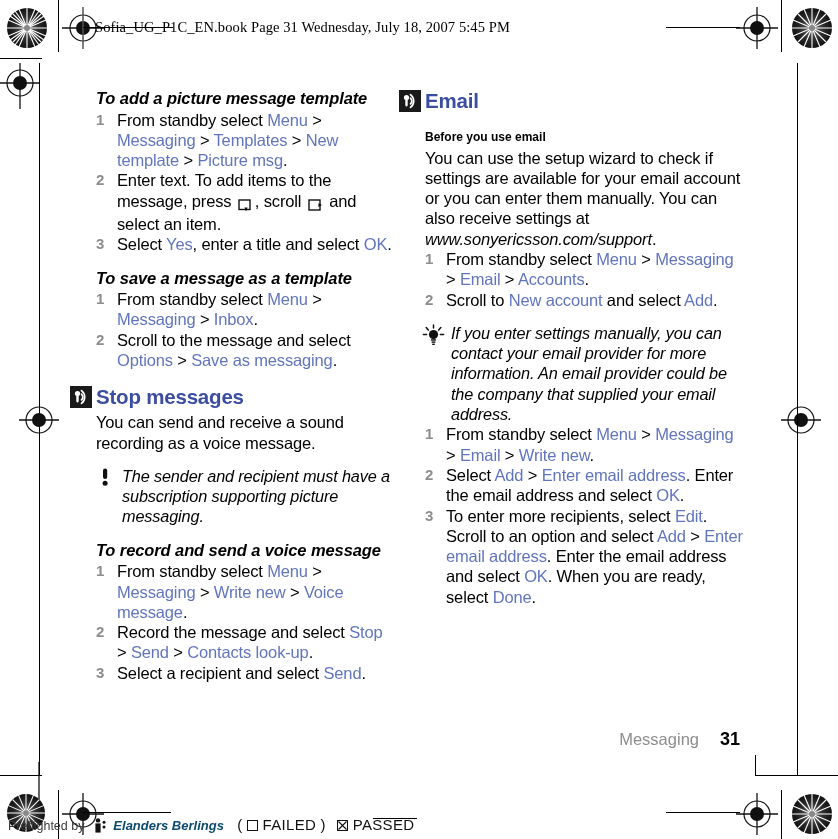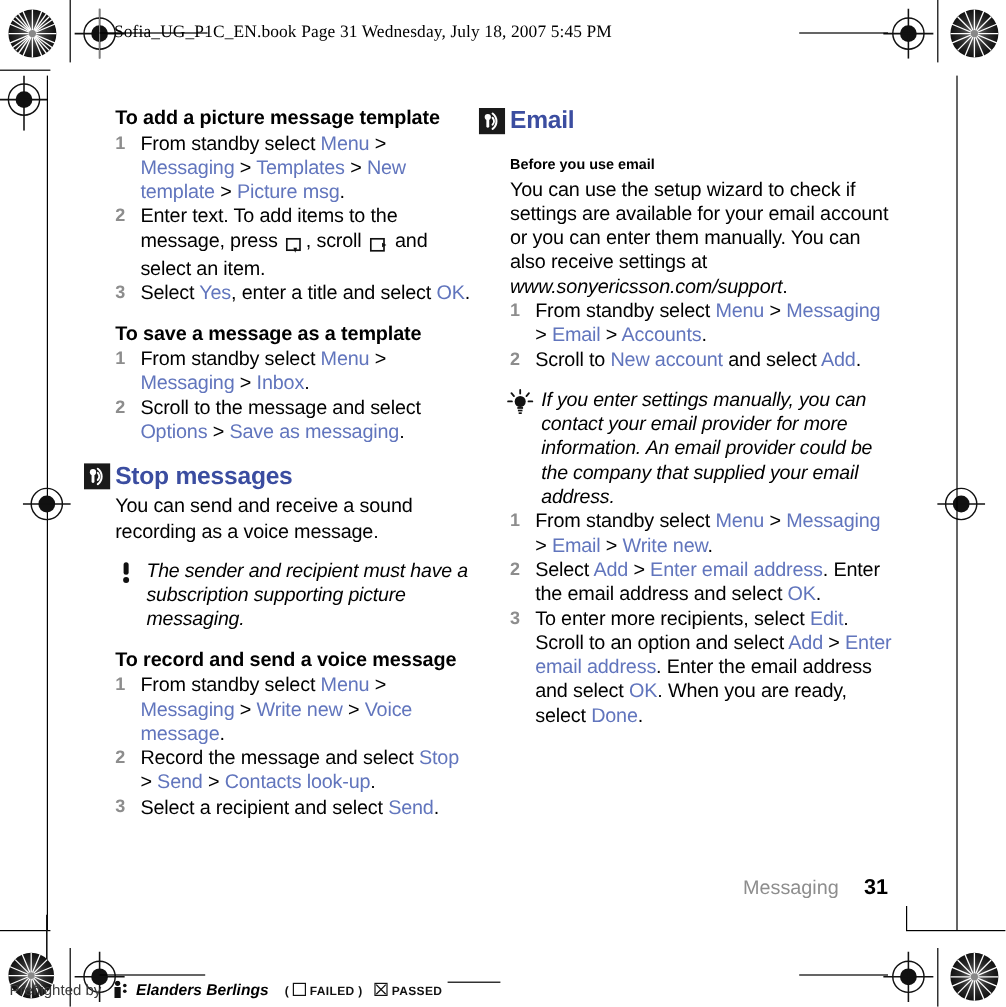--- a/index.html
+++ b/index.html
@@ -23,21 +23,21 @@
 
   
   .sec{position:relative;margin:0 0 2px 0;min-height:26px;}
   .sec-ico{position:absolute;left:-26px;top:2px;width:22px;height:22px;}
   .sec h2{margin:0;padding:0;font-size:20.5px;line-height:25px;font-weight:bold;
           color:#3b4da0;letter-spacing:-.2px;}
 
   
   .sub{font-size:12px;line-height:20.5px;font-weight:bold;margin:13px 0 0 0;}
   
-  .proc{font-size:16.5px;line-height:20.5px;font-weight:bold;
+  .proc{font-size:16.5px;line-height:20.5px;font-weight:bold;font-style:italic;
         margin:13px 0 1px 0;letter-spacing:-.1px;}
   .proc.first{margin-top:0;}
 
   p.body{font-size:16.5px;line-height:20.3px;margin:0;letter-spacing:-.15px;}
   p.body.tight{margin-top:0;}
 
   
   ol.steps{list-style:none;margin:0;padding:0;}
   ol.steps li{position:relative;padding-left:21px;font-size:16.5px;
               line-height:20.3px;margin:0 0 0 0;letter-spacing:-.15px;}
@@ -60,22 +60,22 @@
   
   .footer{position:absolute;right:92px;top:729px;font-size:16.5px;}
   .footer .chap{color:#8d8d8d;}
   .footer .pg{font-weight:bold;font-size:18px;margin-left:21px;
               display:inline-block;min-width:26px;}
 
   
   .preflight{position:absolute;left:8px;top:816px;white-space:nowrap;
              font-family:"Liberation Sans",sans-serif;}
   .preflight .pf-by{font-size:12.5px;color:#3a3a3a;text-align:center;}
-  .preflight .pf-co{font-size:13px;font-weight:bold;font-style:italic;color:#000000;}
-  .preflight .pf-st{font-size:10px;font-weight:bold;letter-spacing:.3px;color:#111;}
+  .preflight .pf-co{font-size:13px;font-weight:bold;font-style:italic;color:#0c4a6e;}
+  .preflight .pf-st{font-size:15px;font-weight:normal;letter-spacing:.3px;color:#111;}
   .cbox{display:inline-block;width:9px;height:9px;border:1.3px solid #111;
         vertical-align:-1px;position:relative;}
 </style>
 </head>
 <body>
 
 <div class="reg" style="left:6px;top:7px;">
   <svg width="42" height="42" viewBox="0 0 42 42">
     <defs>
         <radialGradient id="g1">

